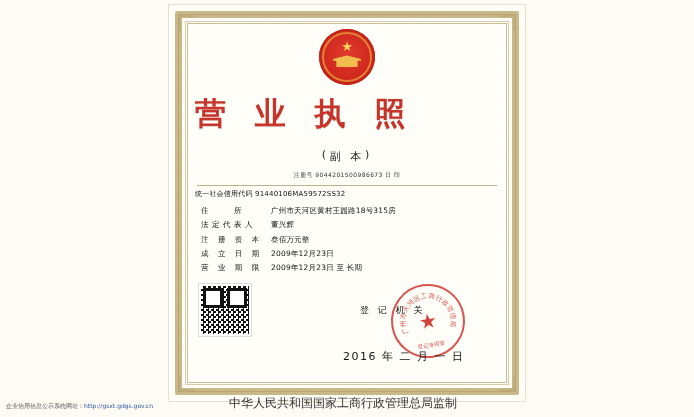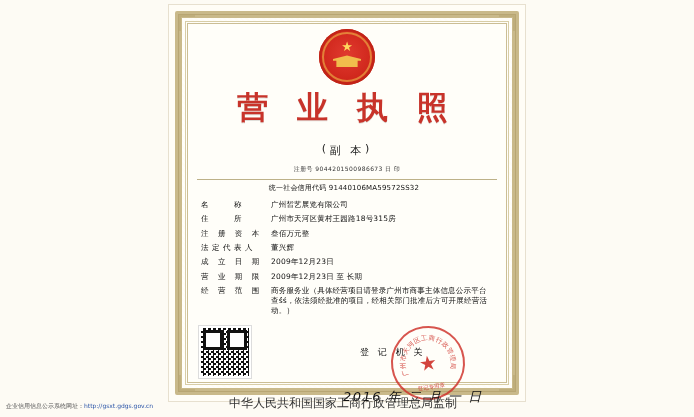--- a/index.html
+++ b/index.html
@@ -100,22 +100,22 @@
     position: absolute;
     left: 50%; top: 50%;
     transform: translate(-50%,-50%);
     width: 50px; height: 50px;
     border-radius: 50%;
     border: 2px solid rgba(243,201,79,.55);
   }
 
   
   .title {
-    text-align: center;
-    margin-top: 2px;
+    text-align: left;
+    margin-top: 8px;
     font-family: "DejaVu Sans", "Liberation Sans", sans-serif;
     font-weight: bold;
     font-size: 31px;
     letter-spacing: 9px;
     color: #c8332a;
     text-shadow: 0 1px 0 rgba(0,0,0,.12);
   }
   .subtitle {
     text-align: center;
     margin-top: 4px;
@@ -147,21 +147,21 @@
     letter-spacing: .4px;
   }
 
   .rule {
     margin: 5px 2px 3px 2px;
     height: 1px;
     background: #bdb188;
   }
 
   .uscc {
-    text-align: center;
+    text-align: left;
     font-size: 7px;
     color: #111;
     margin: 2px 6px 4px 0;
     letter-spacing: .2px;
   }
 
   
   .fields {
     margin-top: 5px;
     width: 100%;
@@ -253,24 +253,23 @@
   .seal .seal-bottom {
     position: absolute;
     left: 0; right: 0; bottom: 7px;
     text-align: center;
     font-size: 5.5px;
     color: rgba(206,48,40,.85);
   }
   .issue-date {
     position: absolute;
     left: 148px; bottom: 6px;
-    font-size: 13px;
+    font-size: 11px;
     letter-spacing: 1.5px;
     color: #111;
-    font-style: italic;
   }
 
   
   .footer-left {
     position: absolute;
     left: 6px; bottom: 6px;
     font-size: 6px;
     color: #555;
   }
   .footer-left .url { color: #2b55a8; }
@@ -310,47 +309,39 @@
       </div>
 
       <div class="regline">注册号 9044201500986673 日 印</div>
 
       <div class="rule"></div>
 
       <div class="uscc">统一社会信用代码  91440106MA59572SS32</div>
 
       <table class="fields">
         <tbody>
-            <tr>
-          <td class="label">名　　称</td>
-          <td class="value">广州皙艺展览有限公司</td>
-        </tr>
         <tr>
           <td class="label">住　　所</td>
           <td class="value">广州市天河区黄村王园路18号315房</td>
         </tr>
         <tr>
+          <td class="label">法定代表人</td>
+          <td class="value">董兴辉</td>
+        </tr>
+        <tr>
           <td class="label">注 册 资 本</td>
           <td class="value">叁佰万元整</td>
         </tr>
         <tr>
-          <td class="label">法定代表人</td>
-          <td class="value">董兴辉</td>
-        </tr>
-        <tr>
           <td class="label">成 立 日 期</td>
           <td class="value">2009年12月23日</td>
         </tr>
         <tr>
           <td class="label">营 业 期 限</td>
           <td class="value">2009年12月23日 至 长期</td>
-        </tr>
-        <tr>
-          <td class="label">经 营 范 围</td>
-          <td class="value scope">商务服务业（具体经营项目请登录广州市商事主体信息公示平台查ś́ś，依法须经批准的项目，经相关部门批准后方可开展经营活动。）</td>
         </tr>
       </tbody>
         </table>
 
       <div class="bottom">
         <div class="qr"></div>
 
         <div class="authority">登 记 机 关</div>
 
         <div class="seal">

